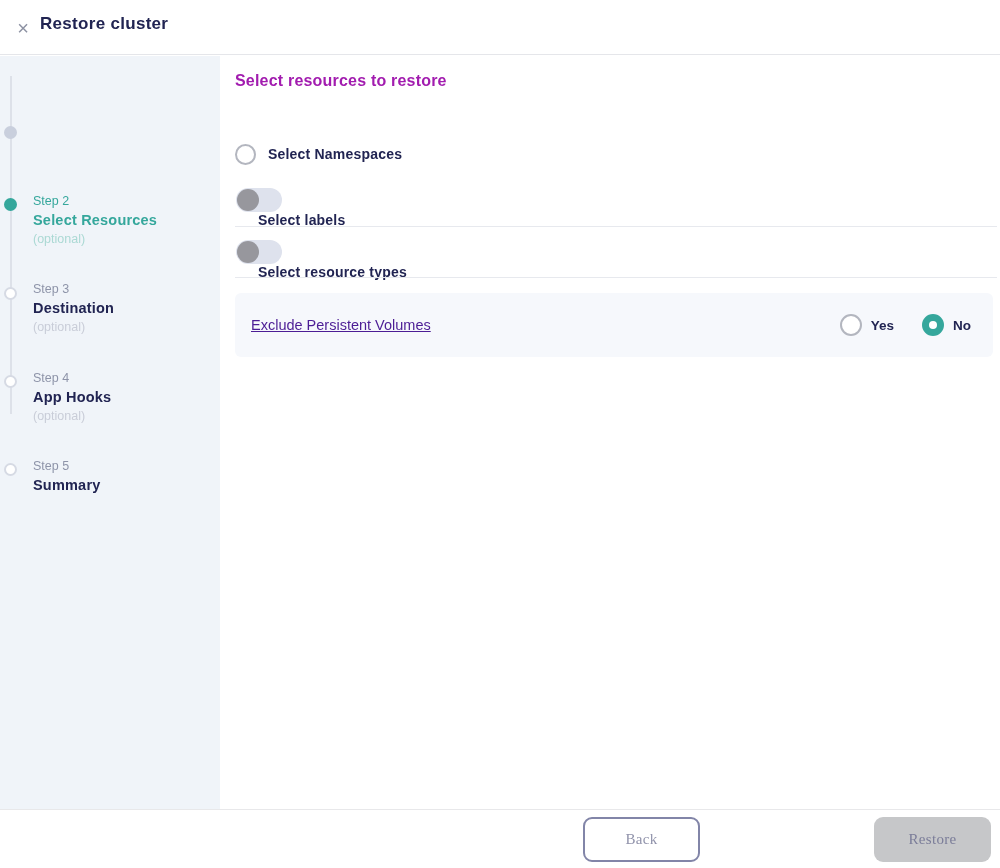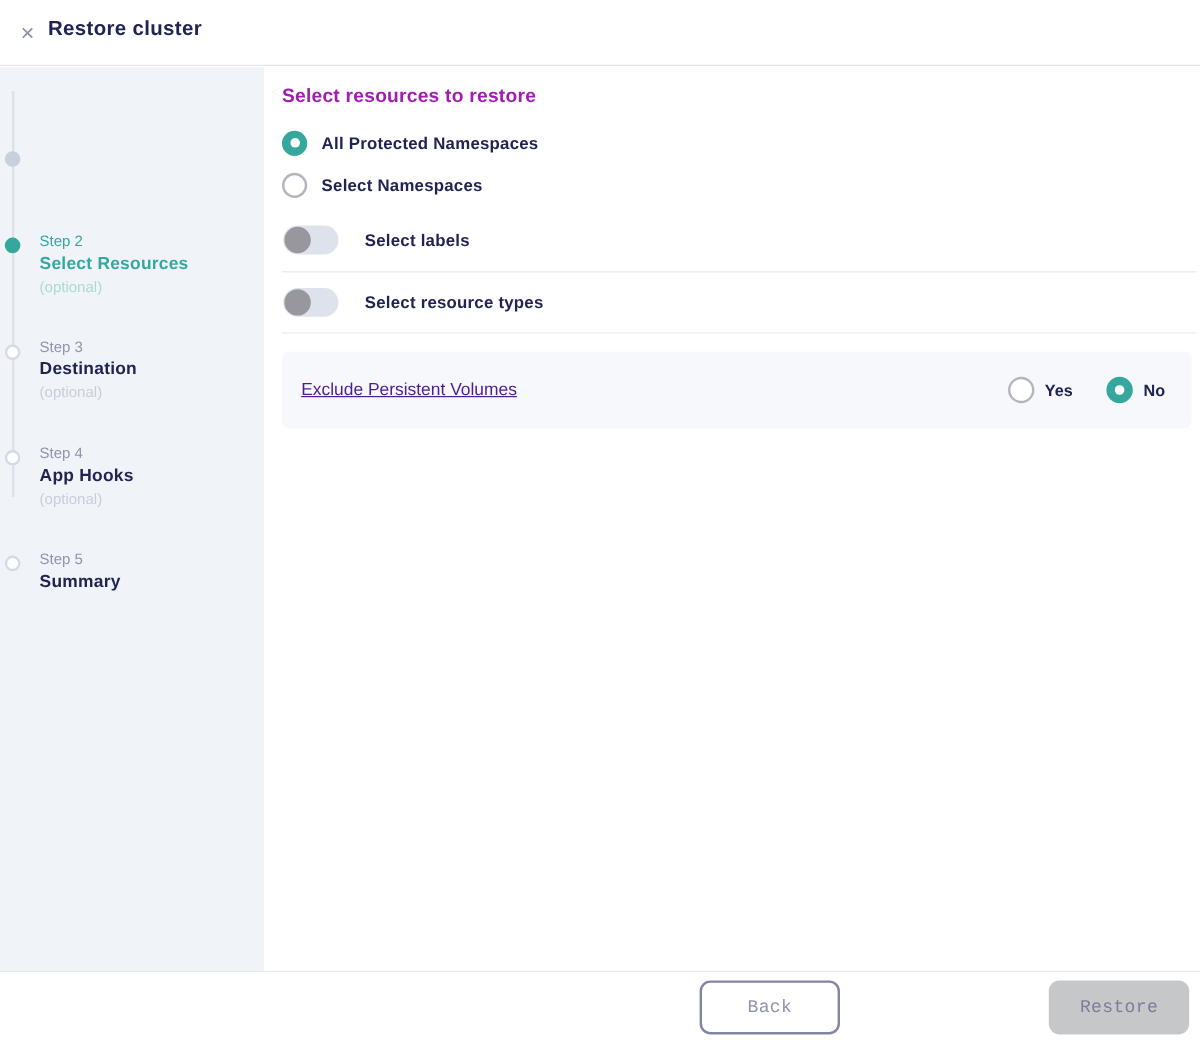--- a/index.html
+++ b/index.html
@@ -61,21 +61,21 @@
     width:21px; height:21px; border-radius:50%;
     background:#fff; border:2px solid #b3b6bf; flex:0 0 auto; position:relative;
   }
   .radio.selected { background:#35a79c; border-color:#35a79c; }
   .radio.selected::after {
     content:""; position:absolute; left:50%; top:50%; width:8px; height:8px;
     margin:-4px 0 0 -4px; border-radius:50%; background:#fff;
   }
   .radio-label { margin-left:12px; font-size:14px; font-weight:bold; color:#212452; letter-spacing:.2px; }
 
-  .toggle-row { position:absolute; left:16px; height:24px; display:flex; align-items:center; cursor:pointer; }
+  .toggle-row { position:absolute; left:16px; height:24px; display:flex; align-items:flex-start; cursor:pointer;flex-direction:column; }
   .toggle-track {
     width:46px; height:24px; border-radius:12px; background:#dee2ed; position:relative; flex:0 0 auto;
   }
   .toggle-knob {
     position:absolute; left:1px; top:1px; width:22px; height:22px; border-radius:50%;
     background:#97979d;
   }
   .toggle-label { margin-left:22px; font-size:14px; font-weight:bold; color:#212452; letter-spacing:.2px; }
 
   .divider { position:absolute; left:15px; right:3px; height:1px; background:#e7e9ee; }
@@ -93,21 +93,21 @@
   .yn-option .radio { width:22px; height:22px; }
   .yn-label { margin-left:9px; font-size:13.5px; font-weight:bold; color:#212452; }
 
   
   .footer {
     position:absolute; left:0; top:809px; width:1000px; height:59px;
     background:#fff; border-top:1px solid #e8e8ea;
   }
   .btn {
     position:absolute; top:7px; height:45px; border-radius:9px;
-    font-family:Liberation Mono, monospace;
+    font-family:Liberation Serif, serif;
     font-size:15px; letter-spacing:.3px; text-align:center; cursor:pointer;
     background:#fff;
   }
   .btn-back { left:583px; width:117px; border:2px solid #8285a8; color:#9193ab; }
   .btn-next { left:744px; width:114px; border:2px solid #3bb3a7; color:#49b5aa; }
   .btn-restore { left:874px; width:117px; border:none; background:#c6c7c9; color:#7b7d99; }
 </style>
 </head>
 <body>
 
@@ -147,24 +147,20 @@
     <div class="step-circle" style="top:407px;"></div>
     <div class="step" style="top:401px;">
       <div class="step-label">Step 5</div>
       <div class="step-title">Summary</div>
     </div>
   </div>
 
   <div class="main">
     <div class="content-heading">Select resources to restore</div>
 
-    <div class="radio-row" style="top:52px;">
-      <div class="radio selected"></div>
-      <div class="radio-label">All Protected Namespaces</div>
-    </div>
 
     <div class="radio-row" style="top:87px;">
       <div class="radio"></div>
       <div class="radio-label">Select Namespaces</div>
     </div>
 
     <div class="toggle-row" style="top:132px;">
       <div class="toggle-track">
           <div class="toggle-knob"></div>
         </div>

